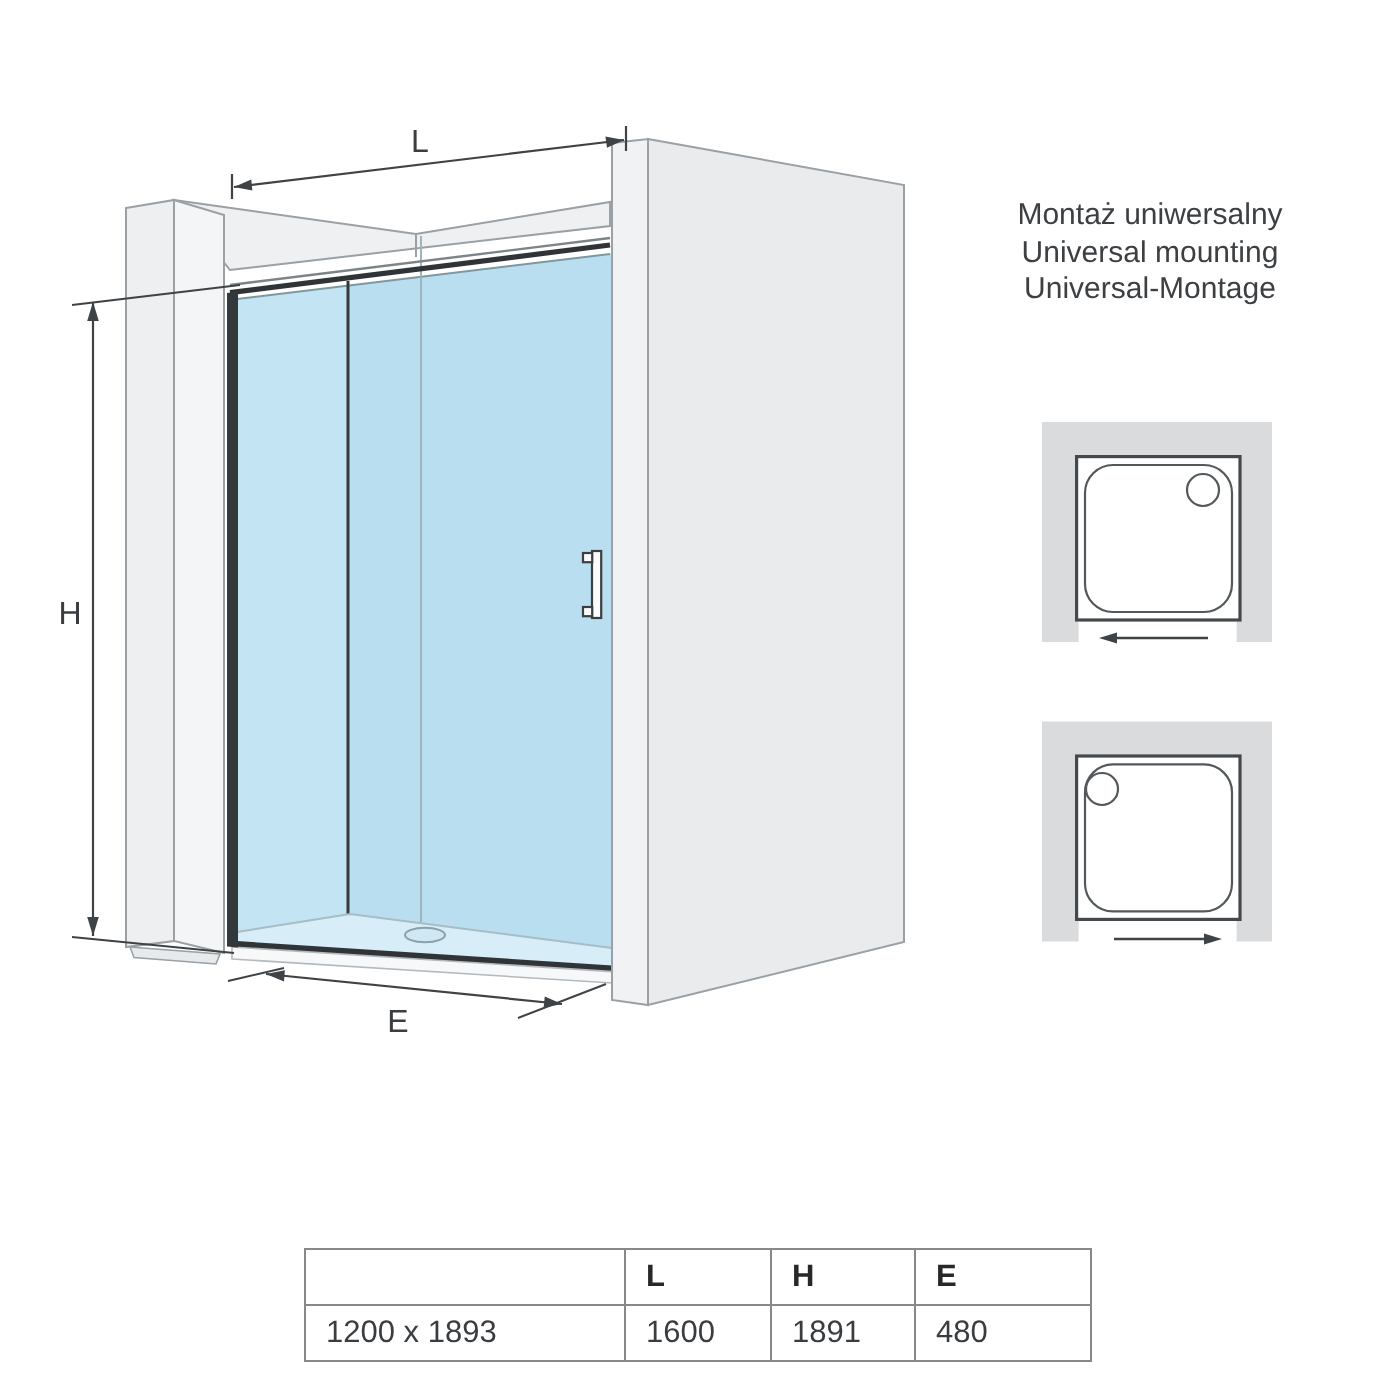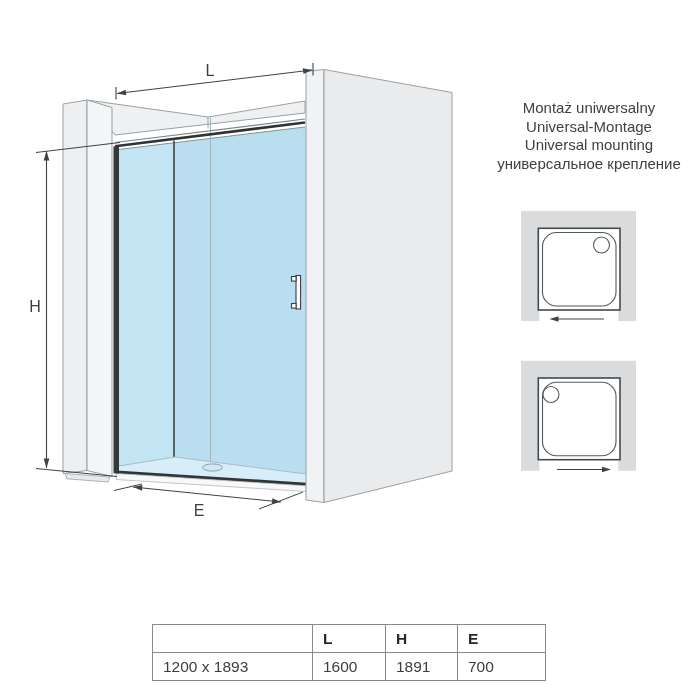--- a/index.html
+++ b/index.html
@@ -2,21 +2,21 @@
 <html><head>
 <meta charset="utf-8">
 <style>
   html,body{margin:0;padding:0;}
   body{
     width:700px;height:700px;position:relative;background:#ffffff;
     font-family:"Liberation Sans", sans-serif;overflow:hidden;
   }
   #scene{position:absolute;left:0;top:0;width:700px;height:700px;}
   .info-block{
-    position:absolute;left:478px;top:99px;width:222px;
+    position:absolute;left:464px;top:99px;width:222px;
     text-align:center;font-size:15px;line-height:18.6px;color:#3d4043;
   }
   .size-table{
     position:absolute;left:152px;top:624px;
     border-collapse:collapse;table-layout:fixed;width:393px;
     font-size:15.5px;color:#3a3d40;background:#fff;
   }
   .size-table td{
     border:1px solid #86898c;height:27px;padding:0 0 0 10px;
     text-align:left;vertical-align:middle;white-space:nowrap;
@@ -116,39 +116,38 @@
     <circle cx="551" cy="394.5" r="8" fill="#ffffff" stroke="#53585b" stroke-width="1.1"></circle>
     <g>
       <line x1="557" y1="469.5" x2="604" y2="469.5" stroke="#3f4346" stroke-width="1.2"></line>
       <polygon points="611,469.5 602,466.8 602,472.2" fill="#3f4346"></polygon>
     </g>
   </g>
 </svg>
 
 <div class="info-block">
   <div>Montaż uniwersalny</div>
+  <div>Universal mounting</div>
   <div>Universal-Montage</div>
-  <div>Universal mounting</div>
-  <div>универсальное крепление</div>
 </div>
 
 <table class="size-table">
   <colgroup>
     <col style="width:160px">
       <col style="width:73px">
       <col style="width:72px">
       <col style="width:88px">
   </colgroup>
   <tbody>
       <tr>
     <td></td>
     <td class="hdr">L</td>
     <td class="hdr">H</td>
     <td class="hdr">E</td>
   </tr>
   <tr>
     <td>1200 x 1893</td>
     <td>1600</td>
     <td>1891</td>
-    <td>700</td>
+    <td>480</td>
   </tr>
 </tbody>
   </table>
 
 </body></html>

